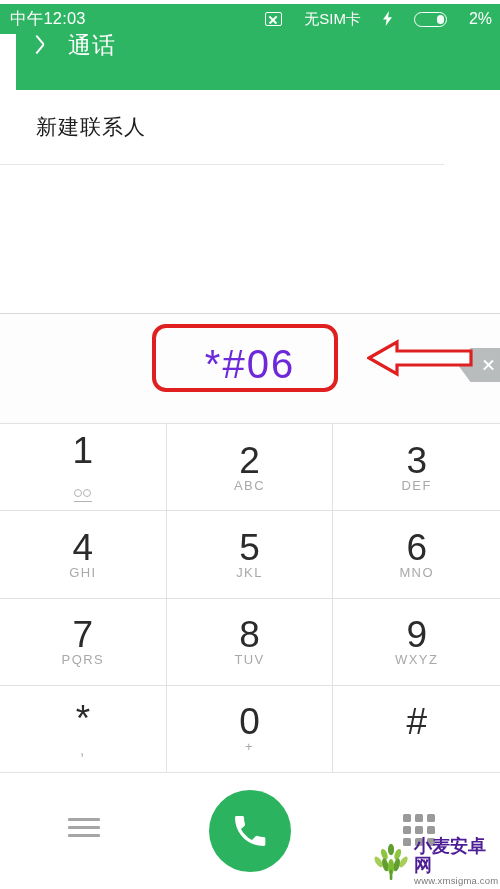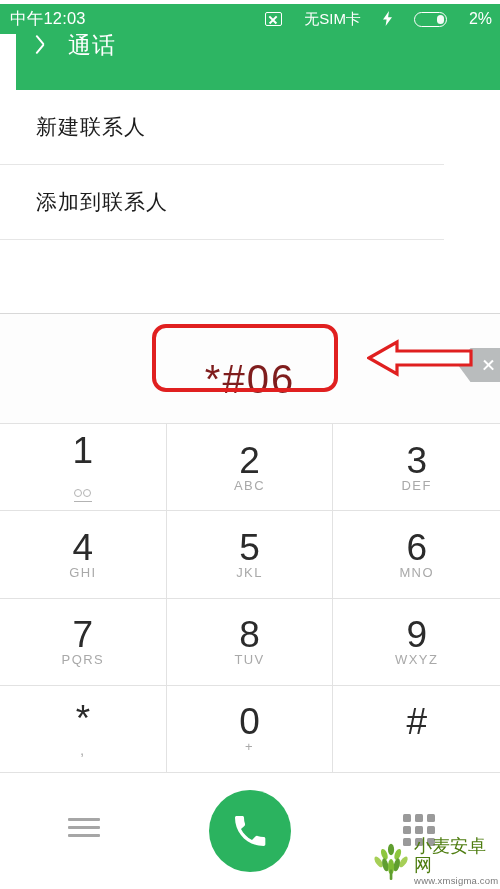--- a/index.html
+++ b/index.html
@@ -77,23 +77,22 @@
   .dial-panel{
     position:absolute; left:0; top:313px; width:500px; height:576px;
     background:#fdfdfd; border-top:1px solid #d8d8d8;
   }
   .dial-display{
     position:absolute; left:0; top:0; width:500px; height:109px;
     background:#fdfdfd;
   }
   .dial-number{
     position:absolute; left:0; right:0; top:28px; text-align:center;
-    font-size:40px; color:#7f1d1d; letter-spacing:2px;
+    font-size:40px; color:#6d28d9; letter-spacing:2px;
     font-family:"Liberation Sans", sans-serif;
-    margin-top:15px;
   }
   .backspace{
     position:absolute; right:-6px; top:34px;
     width:48px; height:34px; background:#b9bcbd;
     clip-path:polygon(26% 0, 100% 0, 100% 100%, 26% 100%, 0 50%);
   }
   .backspace:before, .backspace:after{
     content:""; position:absolute; left:24px; top:16px;
     width:13px; height:2.4px; background:#fff;
   }
@@ -168,21 +167,21 @@
   }
 
   
   .watermark{
     position:absolute; left:371px; top:838px;
     width:129px; height:46px;
     display:flex; align-items:center; gap:3px;
   }
   .wm-texts{ display:flex; flex-direction:column; }
   .wm-name{
-    font-size:18px; font-weight:normal; color:#4d7c0f; letter-spacing:0px;
+    font-size:18px; font-weight:bold; color:#4c1d95; letter-spacing:0px;
     line-height:19px;
   }
   .wm-url{ font-size:9.5px; color:#7a7a7a; letter-spacing:.2px; }
 </style>
 </head>
 <body>
 
 <div id="screen">
 
   <div class="statusbar">
@@ -203,23 +202,20 @@
   </div>
 
   <div class="appbar">
     <span class="back-chevron"></span>
     <span class="appbar-title">通话</span>
   </div>
 
   <div class="menu-area">
     <div class="menu-item">
       <span>新建联系人</span>
-    </div>
-    <div class="menu-item">
-      <span>添加到联系人</span>
     </div>
   </div>
 
   <div class="dial-panel">
 
     <div class="dial-display">
       <div class="dial-number">*#06</div>
       <div class="backspace"></div>
     </div>
 

